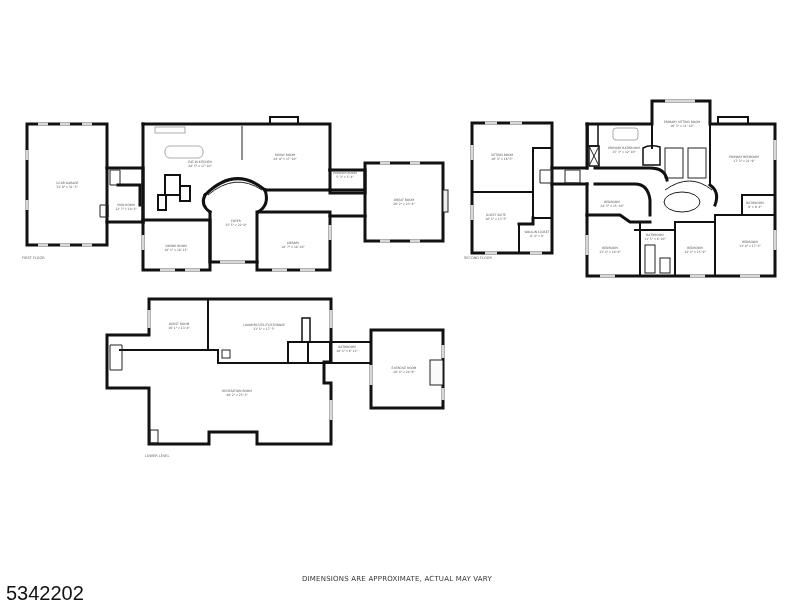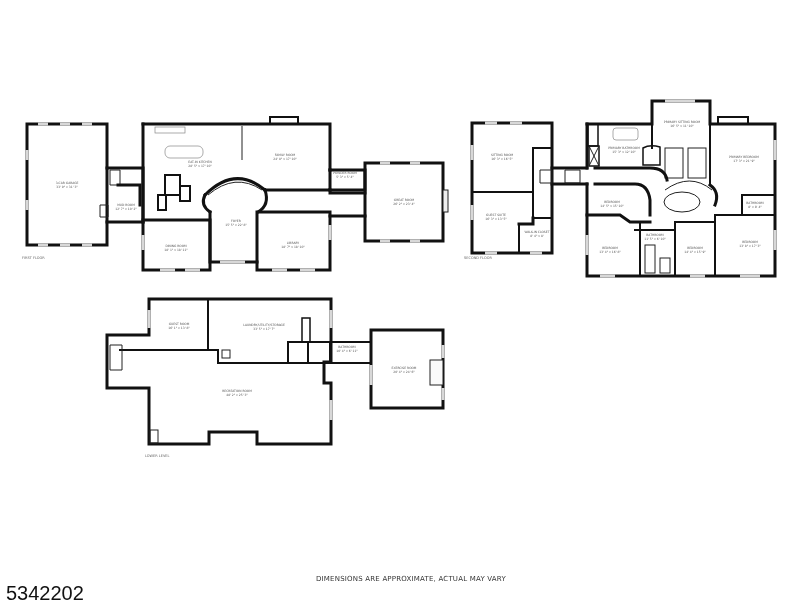--- a/index.html
+++ b/index.html
@@ -5,21 +5,21 @@
   html, body { margin:0; padding:0; background:#ffffff; }
   body { width:800px; height:600px; position:relative; overflow:hidden; font-family:"DejaVu Sans", sans-serif; }
   svg.plan { position:absolute; left:0; top:0; }
   .wall { stroke:#111; stroke-width:3; fill:none; stroke-linecap:square; }
   .thin { stroke:#222; stroke-width:1; fill:none; }
   .win { stroke:#d8d8d8; stroke-width:3; fill:none; }
   .fix { stroke:#888; stroke-width:0.7; fill:#fff; }
   .rl { position:absolute; font-size:3px; color:#555; text-align:center; line-height:4px; white-space:nowrap; transform:translate(-50%,-50%); }
   .fl { position:absolute; font-size:3.5px; color:#666; white-space:nowrap; }
   .mls { position:absolute; left:6px; top:582px; font-family:"Liberation Sans", sans-serif; font-size:20px; color:#111; }
-  .disc { position:absolute; left:316px; top:575px; font-family:"DejaVu Sans", sans-serif; font-size:7px; color:#333; letter-spacing:0.2px; }
+  .disc { position:absolute; left:302px; top:575px; font-family:"DejaVu Sans", sans-serif; font-size:7px; color:#333; letter-spacing:0.2px; }
 </style>
 </head>
 <body>
 
 <svg class="plan" width="800" height="600" viewBox="0 0 800 600">
 
   <g>
 
     <rect class="wall" x="27" y="124" width="80" height="121"></rect>
     <line class="win" x1="38" y1="124" x2="48" y2="124"></line>

